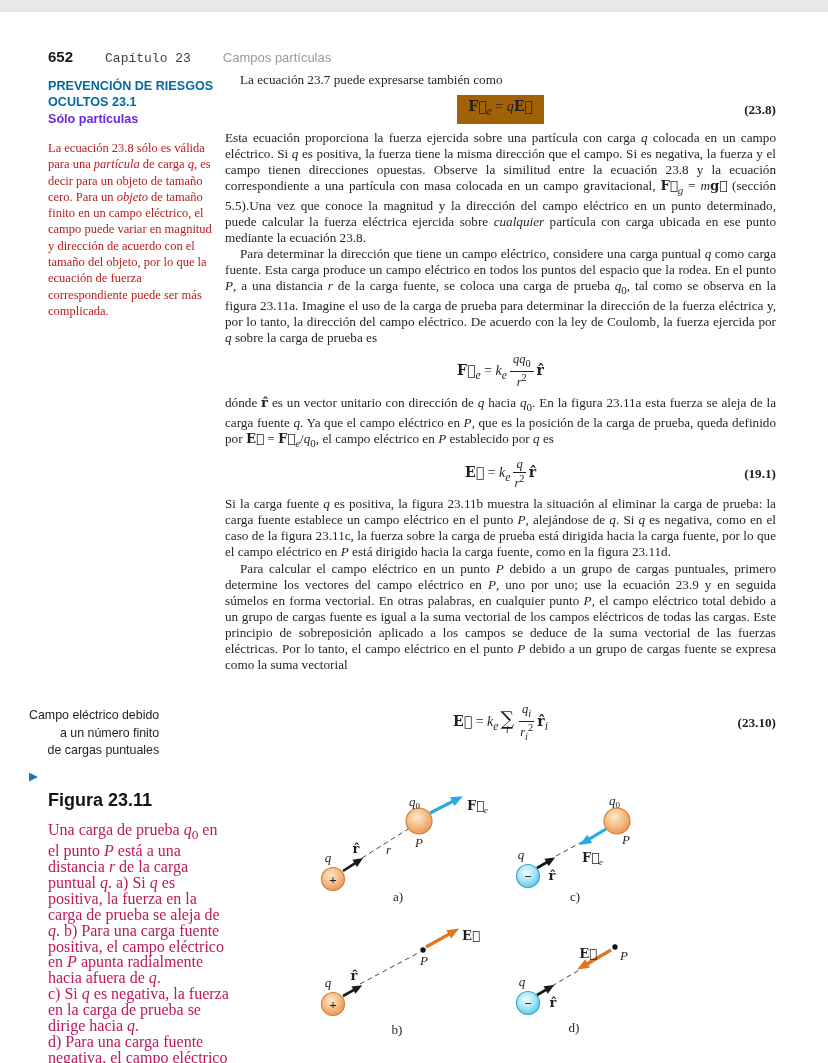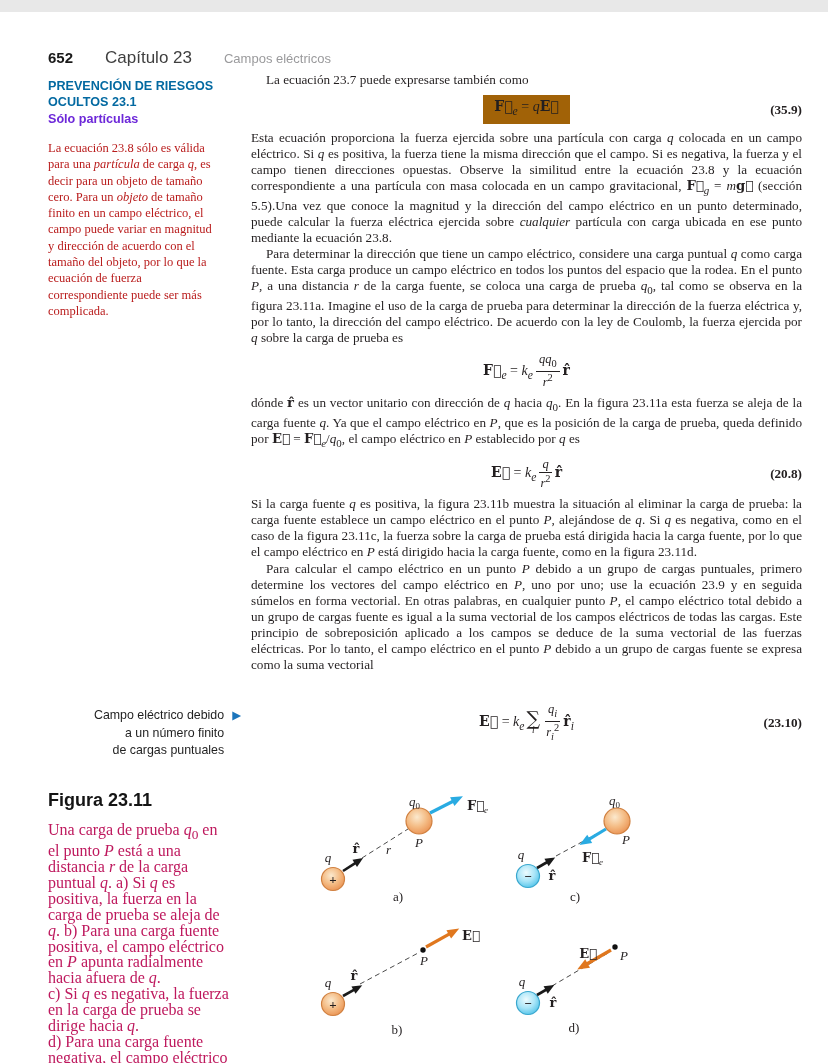--- a/index.html
+++ b/index.html
@@ -2,49 +2,49 @@
 <html><head>
 <meta charset="utf-8">
 <style>
   html,body{margin:0;padding:0;background:#e8e8e8;}
   .page{position:relative;width:828px;height:1063px;margin:12px auto;background:#ffffff;
         font-family:"Liberation Serif",serif;color:#231f20;overflow:hidden;}
 
   
   .header{position:absolute;left:48px;top:36px;width:740px;display:flex;align-items:baseline;}
   .pgnum{font-family:"Liberation Sans",sans-serif;font-weight:bold;font-size:15px;color:#1a1a1a;}
-  .chap{font-family:Liberation Sans, sans-serif;font-size:17px;color:#3f3f3f;margin-left:32px;}
+  .chap{font-family:Liberation Mono, monospace;font-size:13px;color:#3f3f3f;margin-left:32px;}
   .chaptitle{font-family:"Liberation Sans",sans-serif;font-size:13px;color:#9a9a9c;margin-left:32px;}
 
   
   .pitfall{position:absolute;left:48px;top:66px;width:172px;}
   .pitfall-kicker{font-family:"Liberation Sans",sans-serif;font-weight:bold;font-size:12.6px;line-height:16px;color:#0369a1;}
   .pitfall-title{font-family:"Liberation Sans",sans-serif;font-weight:bold;font-size:12.6px;line-height:16px;color:#6d28d9;margin-top:1px;}
   .pitfall-body{margin-top:13px;font-size:12.5px;line-height:16.3px;color:#b91c1c;}
 
   
-  .main{position:absolute;left:251px;top:60px;width:551px;font-size:13.2px;line-height:16.1px;text-align:justify;}
+  .main{position:absolute;left:225px;top:60px;width:551px;font-size:13.2px;line-height:16.1px;text-align:justify;}
   .para{margin:0;}
   .indent{text-indent:15px;}
   .eqrow{position:relative;text-align:center;margin:7px 0 6px;}
   .eq{font-size:14px;white-space:nowrap;}
   .eqnum{position:absolute;right:0;top:50%;transform:translateY(-50%);font-weight:bold;font-size:13.2px;}
   .hl{background:#a16207;padding:3px 11px 4px;display:inline-block;}
   .vec{font-family:"DejaVu Serif",serif;font-weight:bold;font-style:normal;}
   .frac{display:inline-block;vertical-align:middle;text-align:center;line-height:1.05;margin:0 3px;font-size:12.5px;}
   .frac .fnum{display:block;border-bottom:1px solid #231f20;padding:0 3px 1px;}
   .frac .fden{display:block;padding-top:1px;}
   .sum{display:inline-block;text-align:center;vertical-align:middle;line-height:.8;margin:0 2px;}
   .sum .sig{display:block;font-size:19px;font-family:"DejaVu Serif",serif;}
   .sum .idx{display:block;font-size:9.5px;font-style:italic;}
 
   
   .mnote{position:absolute;left:-196px;top:4px;width:186px;display:flex;justify-content:flex-end;
          gap:8px;align-items:flex-start;font-family:"Liberation Sans",sans-serif;
-         font-size:12.4px;line-height:17.5px;color:#1f1f1f;text-align:right;}
+         font-size:12.4px;line-height:17.5px;color:#1f1f1f;text-align:right;flex-direction:column;}
   .mnote .tri{color:#1b75bc;font-size:11.5px;line-height:17.5px;}
 
   
   .figcap{position:absolute;left:48px;top:778px;width:182px;}
   .figcap .fighead{margin:0 0 11px;font-family:"Liberation Sans",sans-serif;font-weight:bold;font-size:18px;color:#141414;}
   .figcap .figtext{margin:0;font-size:16px;line-height:15.9px;color:#be185d;}
 
   
   .panel{position:absolute;}
   .panel text{font-family:"Liberation Serif",serif;font-size:13px;fill:#231f20;}
@@ -53,49 +53,49 @@
   .dashln{stroke:#4a4a4a;stroke-width:1;stroke-dasharray:5 3.5;fill:none;}
 </style>
 </head>
 <body>
 
 <div class="page">
 
   <div class="header">
     <span class="pgnum">652</span>
     <span class="chap">Capítulo 23</span>
-    <span class="chaptitle">Campos eléctricos</span>
+    <span class="chaptitle">Campos partículas</span>
   </div>
 
   <div class="pitfall">
     <div class="pitfall-kicker">PREVENCIÓN DE RIESGOS<br>OCULTOS 23.1</div>
     <div class="pitfall-title">Sólo partículas</div>
     <div class="pitfall-body">La ecuación 23.8 sólo es válida para una <i>partícula</i> de carga <i>q</i>, es decir para un objeto de tamaño cero. Para un <i>objeto</i> de tamaño finito en un campo eléctrico, el campo puede variar en magnitud y dirección de acuerdo con el tamaño del objeto, por lo que la ecuación de fuerza correspondiente puede ser más complicada.</div>
   </div>
 
   <div class="main">
     <p class="para indent">La ecuación 23.7 puede expresarse también como</p>
 
     <div class="eqrow">
       <span class="eq hl"><span class="vec">F⃗</span><sub><i>e</i></sub> = <i>q</i><span class="vec">E⃗</span></span>
-      <span class="eqnum">(35.9)</span>
+      <span class="eqnum">(23.8)</span>
     </div>
 
     <p class="para">Esta ecuación proporciona la fuerza ejercida sobre una partícula con carga <i>q</i> colocada en un campo eléctrico. Si <i>q</i> es positiva, la fuerza tiene la misma dirección que el campo. Si es negativa, la fuerza y el campo tienen direcciones opuestas. Observe la similitud entre la ecuación 23.8 y la ecuación correspondiente a una partícula con masa colocada en un campo gravitacional, <span class="vec">F⃗</span><sub><i>g</i></sub> = <i>m</i><span class="vec">g⃗</span> (sección 5.5).Una vez que conoce la magnitud y la dirección del campo eléctrico en un punto determinado, puede calcular la fuerza eléctrica ejercida sobre <i>cualquier</i> partícula con carga ubicada en ese punto mediante la ecuación 23.8.</p>
     <p class="para indent">Para determinar la dirección que tiene un campo eléctrico, considere una carga puntual <i>q</i> como carga fuente. Esta carga produce un campo eléctrico en todos los puntos del espacio que la rodea. En el punto <i>P</i>, a una distancia <i>r</i> de la carga fuente, se coloca una carga de prueba <i>q</i><sub>0</sub>, tal como se observa en la figura 23.11a. Imagine el uso de la carga de prueba para determinar la dirección de la fuerza eléctrica y, por lo tanto, la dirección del campo eléctrico. De acuerdo con la ley de Coulomb, la fuerza ejercida por <i>q</i> sobre la carga de prueba es</p>
 
     <div class="eqrow">
       <span class="eq"><span class="vec">F⃗</span><sub><i>e</i></sub> = <i>k</i><sub><i>e</i></sub><span class="frac"><span class="fnum"><i>qq</i><sub>0</sub></span><span class="fden"><i>r</i><sup>2</sup></span></span><span class="vec">r̂</span></span>
     </div>
 
     <p class="para">dónde <span class="vec">r̂</span> es un vector unitario con dirección de <i>q</i> hacia <i>q</i><sub>0</sub>. En la figura 23.11a esta fuerza se aleja de la carga fuente <i>q</i>. Ya que el campo eléctrico en <i>P</i>, que es la posición de la carga de prueba, queda definido por <span class="vec">E⃗</span> = <span class="vec">F⃗</span><sub><i>e</i></sub>/<i>q</i><sub>0</sub>, el campo eléctrico en <i>P</i> establecido por <i>q</i> es</p>
 
     <div class="eqrow">
       <span class="eq"><span class="vec">E⃗</span> = <i>k</i><sub><i>e</i></sub><span class="frac"><span class="fnum"><i>q</i></span><span class="fden"><i>r</i><sup>2</sup></span></span><span class="vec">r̂</span></span>
-      <span class="eqnum">(20.8)</span>
+      <span class="eqnum">(19.1)</span>
     </div>
 
     <p class="para">Si la carga fuente <i>q</i> es positiva, la figura 23.11b muestra la situación al eliminar la carga de prueba: la carga fuente establece un campo eléctrico en el punto <i>P</i>, alejándose de <i>q</i>. Si <i>q</i> es negativa, como en el caso de la figura 23.11c, la fuerza sobre la carga de prueba está dirigida hacia la carga fuente, por lo que el campo eléctrico en <i>P</i> está dirigido hacia la carga fuente, como en la figura 23.11d.</p>
     <p class="para indent">Para calcular el campo eléctrico en un punto <i>P</i> debido a un grupo de cargas puntuales, primero determine los vectores del campo eléctrico en <i>P</i>, uno por uno; use la ecuación 23.9 y en seguida súmelos en forma vectorial. En otras palabras, en cualquier punto <i>P</i>, el campo eléctrico total debido a un grupo de cargas fuente es igual a la suma vectorial de los campos eléctricos de todas las cargas. Este principio de sobreposición aplicado a los campos se deduce de la suma vectorial de las fuerzas eléctricas. Por lo tanto, el campo eléctrico en el punto <i>P</i> debido a un grupo de cargas fuente se expresa como la suma vectorial</p>
 
     <div class="eqrow" style="margin-top:30px;">
       <div class="mnote">
         <span>Campo eléctrico debido<br>a un número finito<br>de cargas puntuales</span>
         <span class="tri">▶</span>
       </div>

